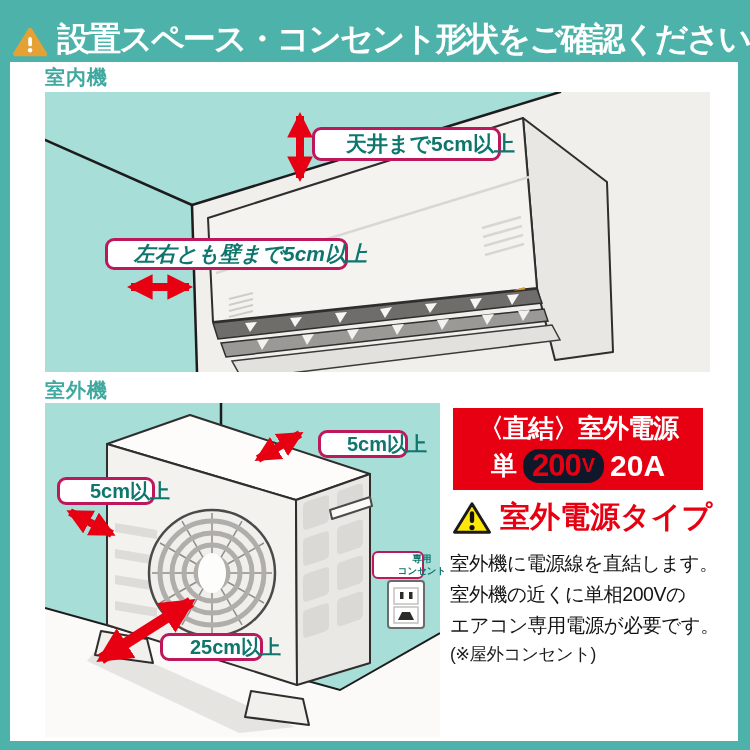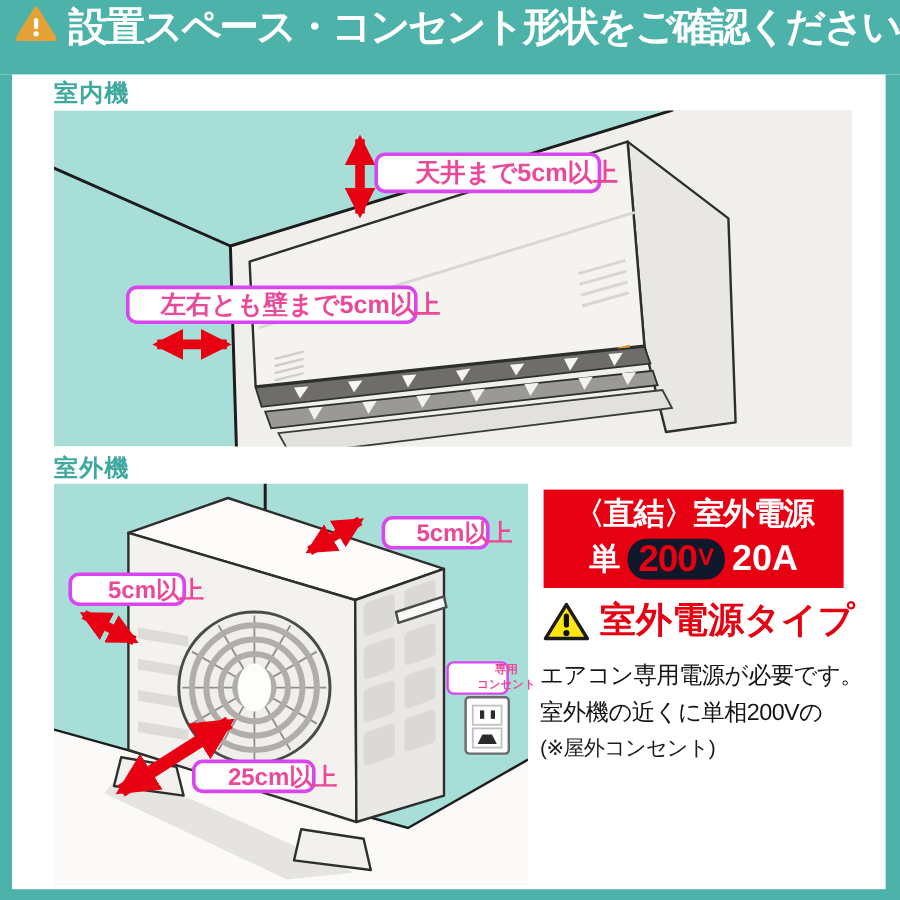--- a/index.html
+++ b/index.html
@@ -3,47 +3,47 @@
 <meta charset="utf-8">
 <style>
   html,body{margin:0;padding:0;background:#ffffff;}
   .page{
     position:relative;width:750px;height:750px;overflow:hidden;background:#ffffff;
     font-family:"Liberation Sans","DejaVu Sans",sans-serif;
   }
   
   .header{
     position:absolute;left:0;top:0;width:750px;height:62px;background:#4db3aa;
-    display:flex;align-items:flex-start;padding-left:13px;box-sizing:border-box;
+    display:flex;align-items:flex-end;padding-left:13px;box-sizing:border-box;
   }
   .header h1{
     margin:0 0 0 10px;color:#ffffff;font-size:33px;font-weight:bold;letter-spacing:-2px;white-space:nowrap;
   }
   
   .border-left{position:absolute;left:0;top:62px;width:10px;height:688px;background:#4db3aa;}
   .border-right{position:absolute;left:738px;top:62px;width:12px;height:688px;background:#4db3aa;}
   .border-bottom{position:absolute;left:0;top:741px;width:750px;height:9px;background:#4db3aa;}
   
   .section-label{
     position:absolute;color:#3fa99f;font-size:20px;font-weight:bold;letter-spacing:1px;white-space:nowrap;
   }
   .section-label.indoor{left:45px;top:64px;}
   .section-label.outdoor{left:45px;top:377px;}
   
   .illus{position:absolute;display:block;}
   #indoor-illustration{left:45px;top:92px;}
   #outdoor-illustration{left:45px;top:403px;}
   
   .clearance{
-    position:absolute;background:#ffffff;border:3px solid #d946ef;border-radius:9px;
-    color:#ec4899;font-weight:bold;display:flex;align-items:center;justify-content:center;
+    position:absolute;background:#ffffff;border:3px solid #be185d;border-radius:9px;
+    color:#0f766e;font-weight:bold;display:flex;align-items:center;justify-content:center;
     white-space:nowrap;box-sizing:border-box;padding-left:48px;
   }
   .lbl-ceiling{left:312px;top:127px;width:189px;height:34px;font-size:21px;}
-  .lbl-sides{left:105px;top:238px;width:243px;height:32px;font-size:21px;}
+  .lbl-sides{left:105px;top:238px;width:243px;height:32px;font-size:21px;font-style:italic;}
   .lbl-out-top{left:318px;top:430px;width:90px;height:28px;font-size:20px;}
   .lbl-out-left{left:57px;top:477px;width:98px;height:28px;font-size:20px;}
   .lbl-out-front{left:160px;top:633px;width:103px;height:28px;font-size:20px;}
   .lbl-outlet{
     left:372px;top:551px;width:42px;height:28px;font-size:9.5px;border-width:2px;border-radius:6px;
     flex-direction:column;line-height:1.25;letter-spacing:0;
   }
   
   .power-box{
     position:absolute;left:453px;top:408px;width:250px;height:82px;background:#e60012;
@@ -251,18 +251,19 @@
   <div class="type-row">
     <svg width="40" height="36" viewBox="0 0 48 42">
       <path d="M24,4 L45,38 L3,38 Z" fill="#ffe60a" stroke="#1a1a1a" stroke-width="3.5" stroke-linejoin="round"></path>
       <rect x="21.4" y="13" width="5.2" height="14" rx="2.6" fill="#111111"></rect>
       <circle cx="24" cy="32.5" r="3.1" fill="#111111"></circle>
     </svg>
     <span class="type-heading">室外電源タイプ</span>
   </div>
 
   <div class="desc">
+    <div class="desc-line">室外機に電源線を直結します。</div>
+    <div class="desc-line">室外機の近くに単相200Vの</div>
     <div class="desc-line">エアコン専用電源が必要です。</div>
-    <div class="desc-line">室外機の近くに単相200Vの</div>
     <div class="desc-line small">(※屋外コンセント)</div>
   </div>
 
 </div>
 
 </body></html>

